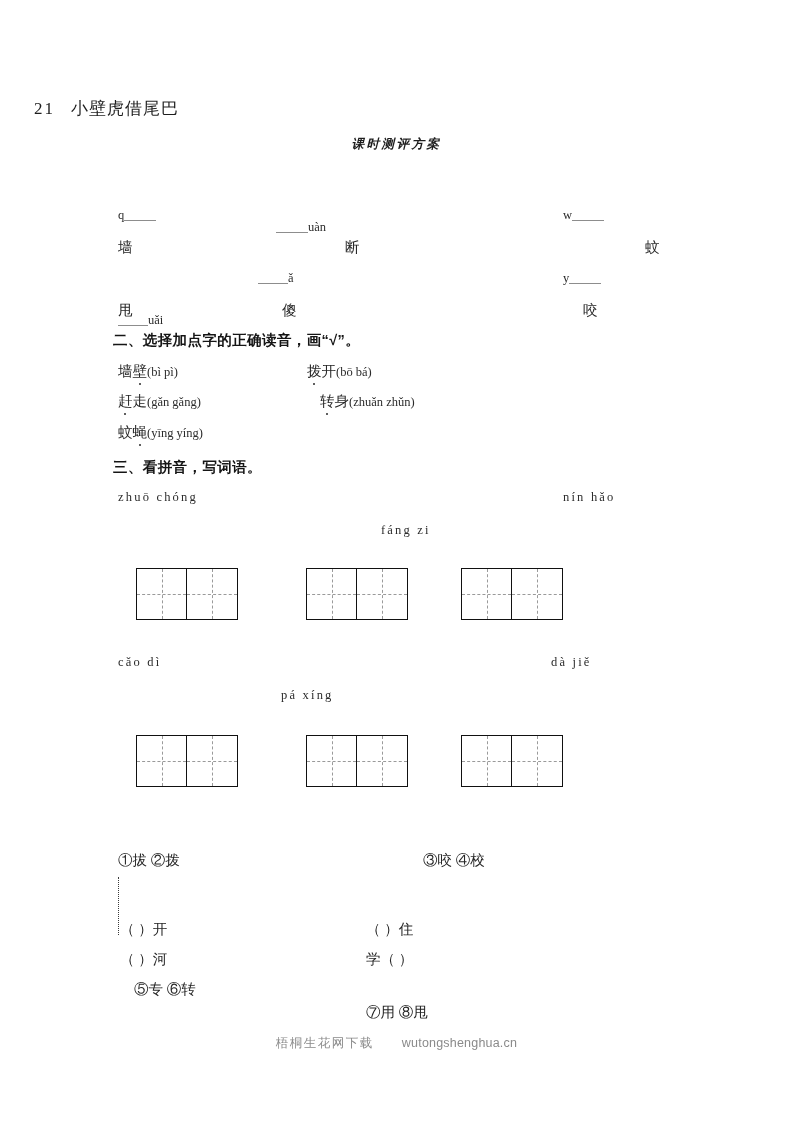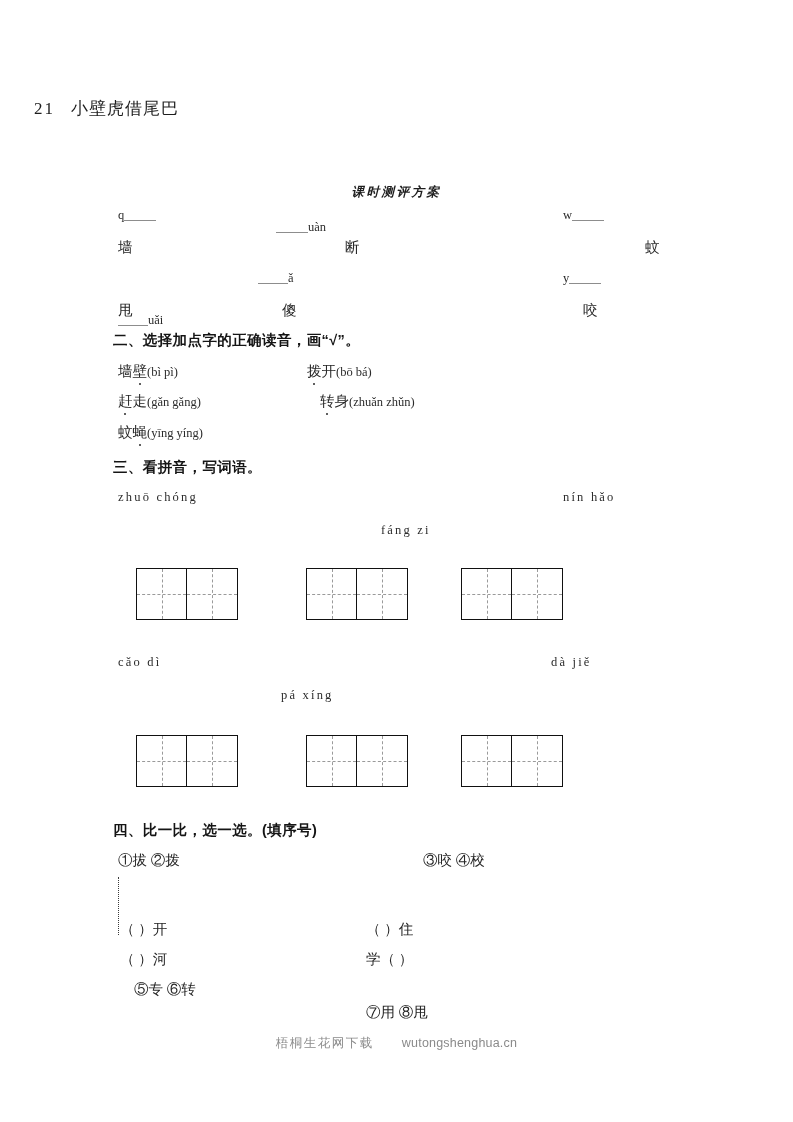--- a/index.html
+++ b/index.html
@@ -42,21 +42,20 @@
     position: absolute;
     left: 0; top: 136px;
     width: 793px;
     text-align: center;
     font-family: "DejaVu Serif", "Liberation Serif", serif;
     font-size: 12.5px;
     font-weight: bold;
     font-style: italic;
     letter-spacing: 2.5px;
     color: #1d1d1d;
-    margin-top: 48px;
   }
 
   
   .sec-head {
     position: absolute;
     font-family: "Liberation Sans", "DejaVu Sans", sans-serif;
     font-weight: bold;
     font-size: 14.5px;
     letter-spacing: 0.4px;
     color: #151515;
@@ -259,21 +258,20 @@
   </div>
   <div class="grid-box" style="left:306px; top:735px; width:102px; height:52px;">
     <div class="grid-cell"></div>
     <div class="grid-cell"></div>
   </div>
   <div class="grid-box" style="left:461px; top:735px; width:102px; height:52px;">
     <div class="grid-cell"></div>
     <div class="grid-cell"></div>
   </div>
 
-  <div class="sec-head" style="left:113px; top:821px;">四、比一比，选一选。(填序号)</div>
 
   <div class="abs han" style="left:118px; top:851px;">①拔  ②拨</div>
   <div class="abs han" style="left:383px; top:851px;margin-left:40px;">③咬  ④校</div>
 
   <div class="v-dotline" style="left:118px; top:877px; height:58px;"></div>
 
   <div class="abs han" style="left:120px; top:920px;">（      ）开</div>
   <div class="abs han" style="left:366px; top:920px;">（      ）住</div>
 
   <div class="abs han" style="left:120px; top:950px;">（      ）河</div>

